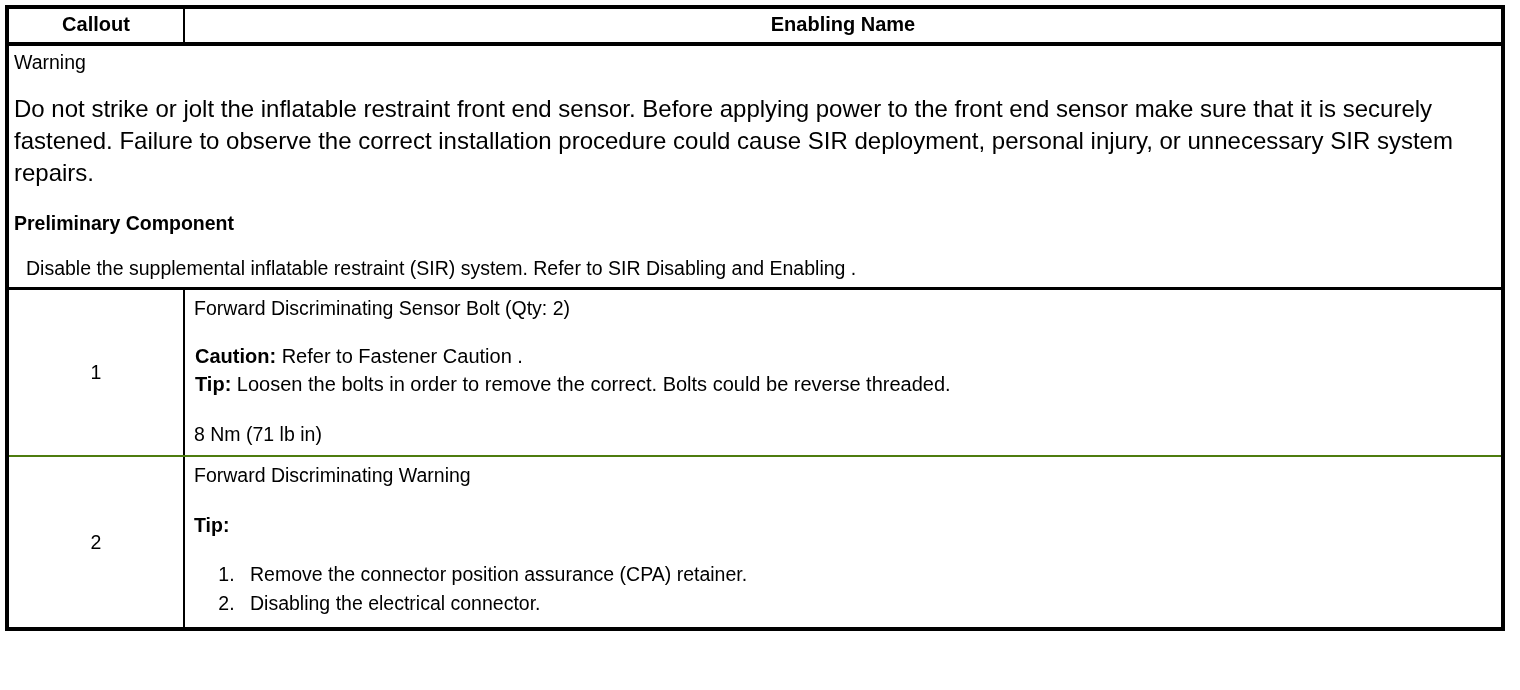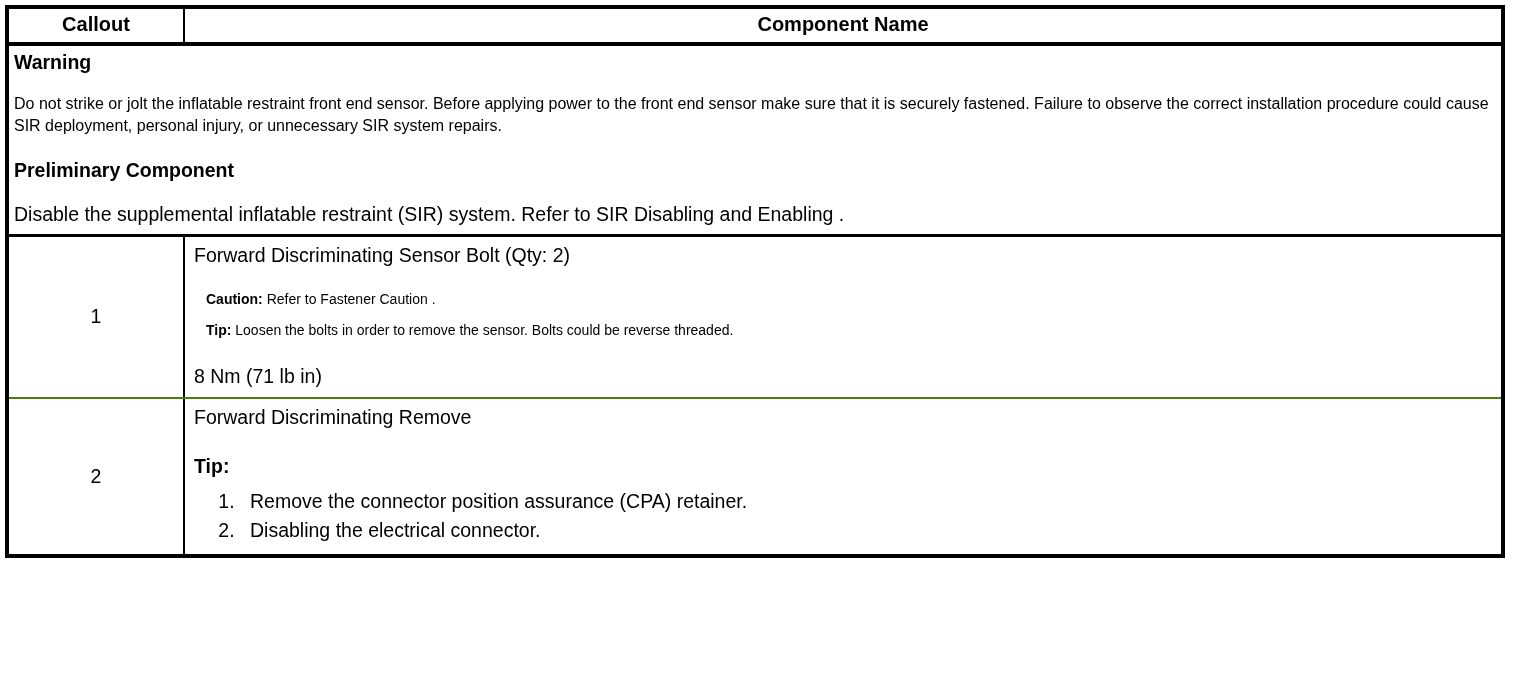--- a/index.html
+++ b/index.html
@@ -77,76 +77,76 @@
   }
   tr.row-divider-thick > td {
     border-bottom: 3px solid #000;
   }
 
   
   td.cell-notice {
     padding: 4px 8px 6px 5px;
   }
   .notice-heading {
-    font-weight: bold;
+    font-weight: normal;
     font-size: 19.5px;
     margin: 0 0 0 0;
     line-height: 1.3;
   }
   .notice-para {
-    font-size: 16px;
+    font-size: 24px;
     margin: 18px 0 0 0;
     line-height: 1.335;
     text-align: left;
   }
   .notice-subheading {
     font-weight: bold;
     font-size: 19.5px;
     margin: 22px 0 0 0;
     line-height: 1.3;
   }
   .notice-para-tight {
     font-size: 19.5px;
-    margin: 19px 0 0 0;
+    margin: 19px 0 0 12px;
     line-height: 1.3;
   }
 
   
   .comp-title {
     font-size: 19.5px;
     margin: 0;
     line-height: 1.3;
   }
   .note-block {
     margin: 22px 0 0 0;
   }
   .note-line {
-    font-size: 14px;
+    font-size: 20px;
     line-height: 1.34;
-    margin: 12px;
+    margin: 1px;
   }
   .note-label {
     font-weight: bold;
   }
   .torque-spec {
     font-size: 19.5px;
     font-weight: normal;
     margin: 24px 0 0 0;
     line-height: 1.3;
   }
 
   .tip-heading {
     font-size: 19.5px;
     font-weight: bold;
     margin: 24px 0 0 0;
     line-height: 1.3;
   }
 
   ol.step-list {
-    margin: 8px 0 0 0;
+    margin: 23px 0 0 0;
     padding-left: 46px;
     list-style-position: outside;
   }
   ol.step-list li {
     font-size: 19.5px;
     line-height: 1.34;
     margin: 0 0 3px 0;
     padding-left: 10px;
   }
 </style>
@@ -157,21 +157,21 @@
 
   <table class="callout-table">
     <colgroup>
       <col class="col-callout">
       <col class="col-name">
     </colgroup>
 
     <thead>
       <tr>
         <th class="th-callout">Callout</th>
-        <th class="th-name">Component Name</th>
+        <th class="th-name">Enabling Name</th>
       </tr>
     </thead>
 
     <tbody>
 
       <tr class="row-divider-thick">
         <td class="cell-notice" colspan="2">
           <p class="notice-heading">Warning</p>
           <p class="notice-para">Do not strike or jolt the inflatable restraint front end sensor. Before applying power to the front end sensor make sure that it is securely fastened. Failure to observe the correct installation procedure could cause SIR deployment, personal injury, or unnecessary SIR system repairs.</p>
           <p class="notice-subheading">Preliminary Component</p>
@@ -182,32 +182,32 @@
       <tr class="row-divider">
         <td class="cell-callout">1</td>
         <td class="cell-body">
           <p class="comp-title">Forward Discriminating Sensor Bolt (Qty: 2)</p>
 
           <div class="note-block">
             <p class="note-line">
               <span class="note-label">Caution:</span><span> Refer to Fastener Caution .</span>
             </p>
             <p class="note-line">
-              <span class="note-label">Tip:</span><span> Loosen the bolts in order to remove the sensor. Bolts could be reverse threaded.</span>
+              <span class="note-label">Tip:</span><span> Loosen the bolts in order to remove the correct. Bolts could be reverse threaded.</span>
             </p>
           </div>
 
           <p class="torque-spec">8 Nm (71 lb in)</p>
         </td>
       </tr>
 
       <tr>
         <td class="cell-callout">2</td>
         <td class="cell-body">
-          <p class="comp-title">Forward Discriminating Remove</p>
+          <p class="comp-title">Forward Discriminating Warning</p>
 
           <p class="tip-heading">Tip:</p>
 
           <ol class="step-list">
             <li>Remove the connector position assurance (CPA) retainer.</li>
             <li>Disabling the electrical connector.</li>
           </ol>
         </td>
       </tr>
 

